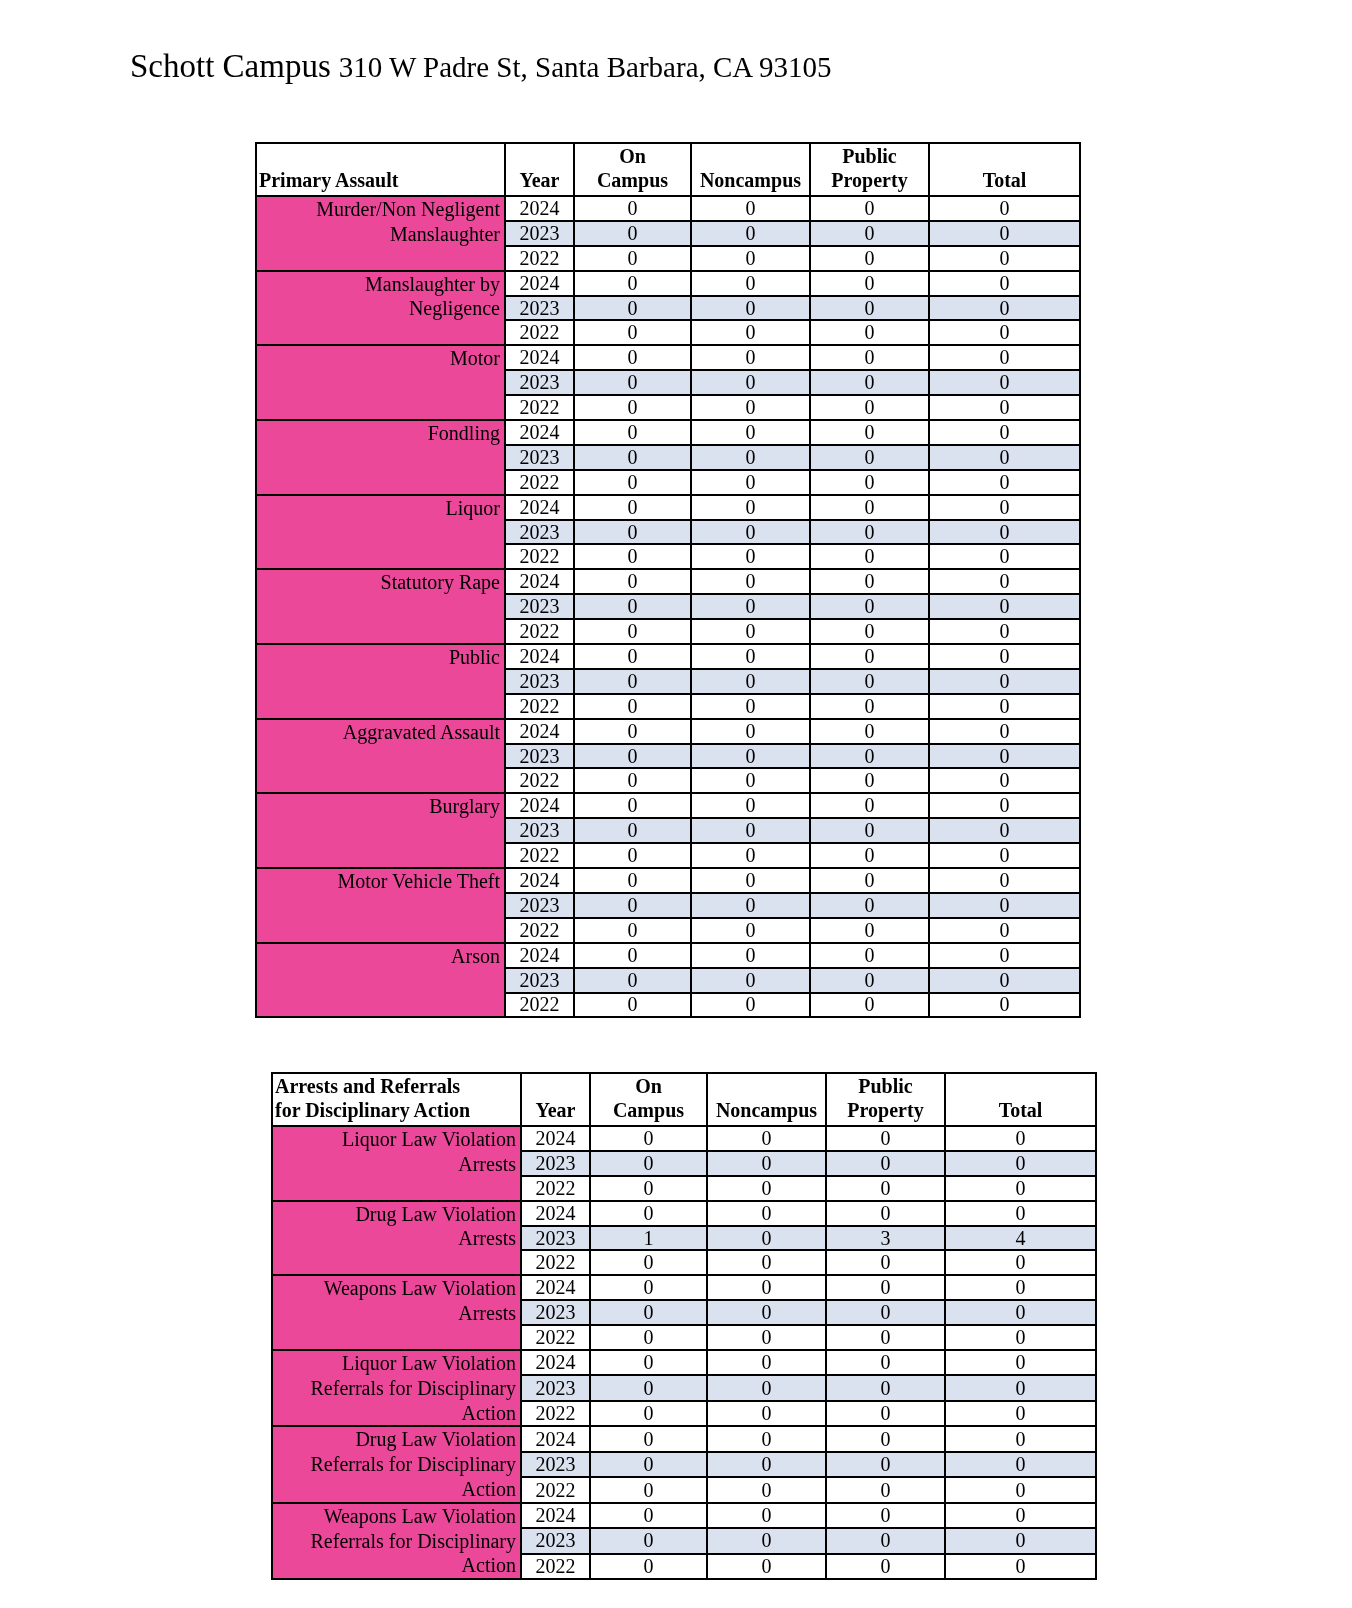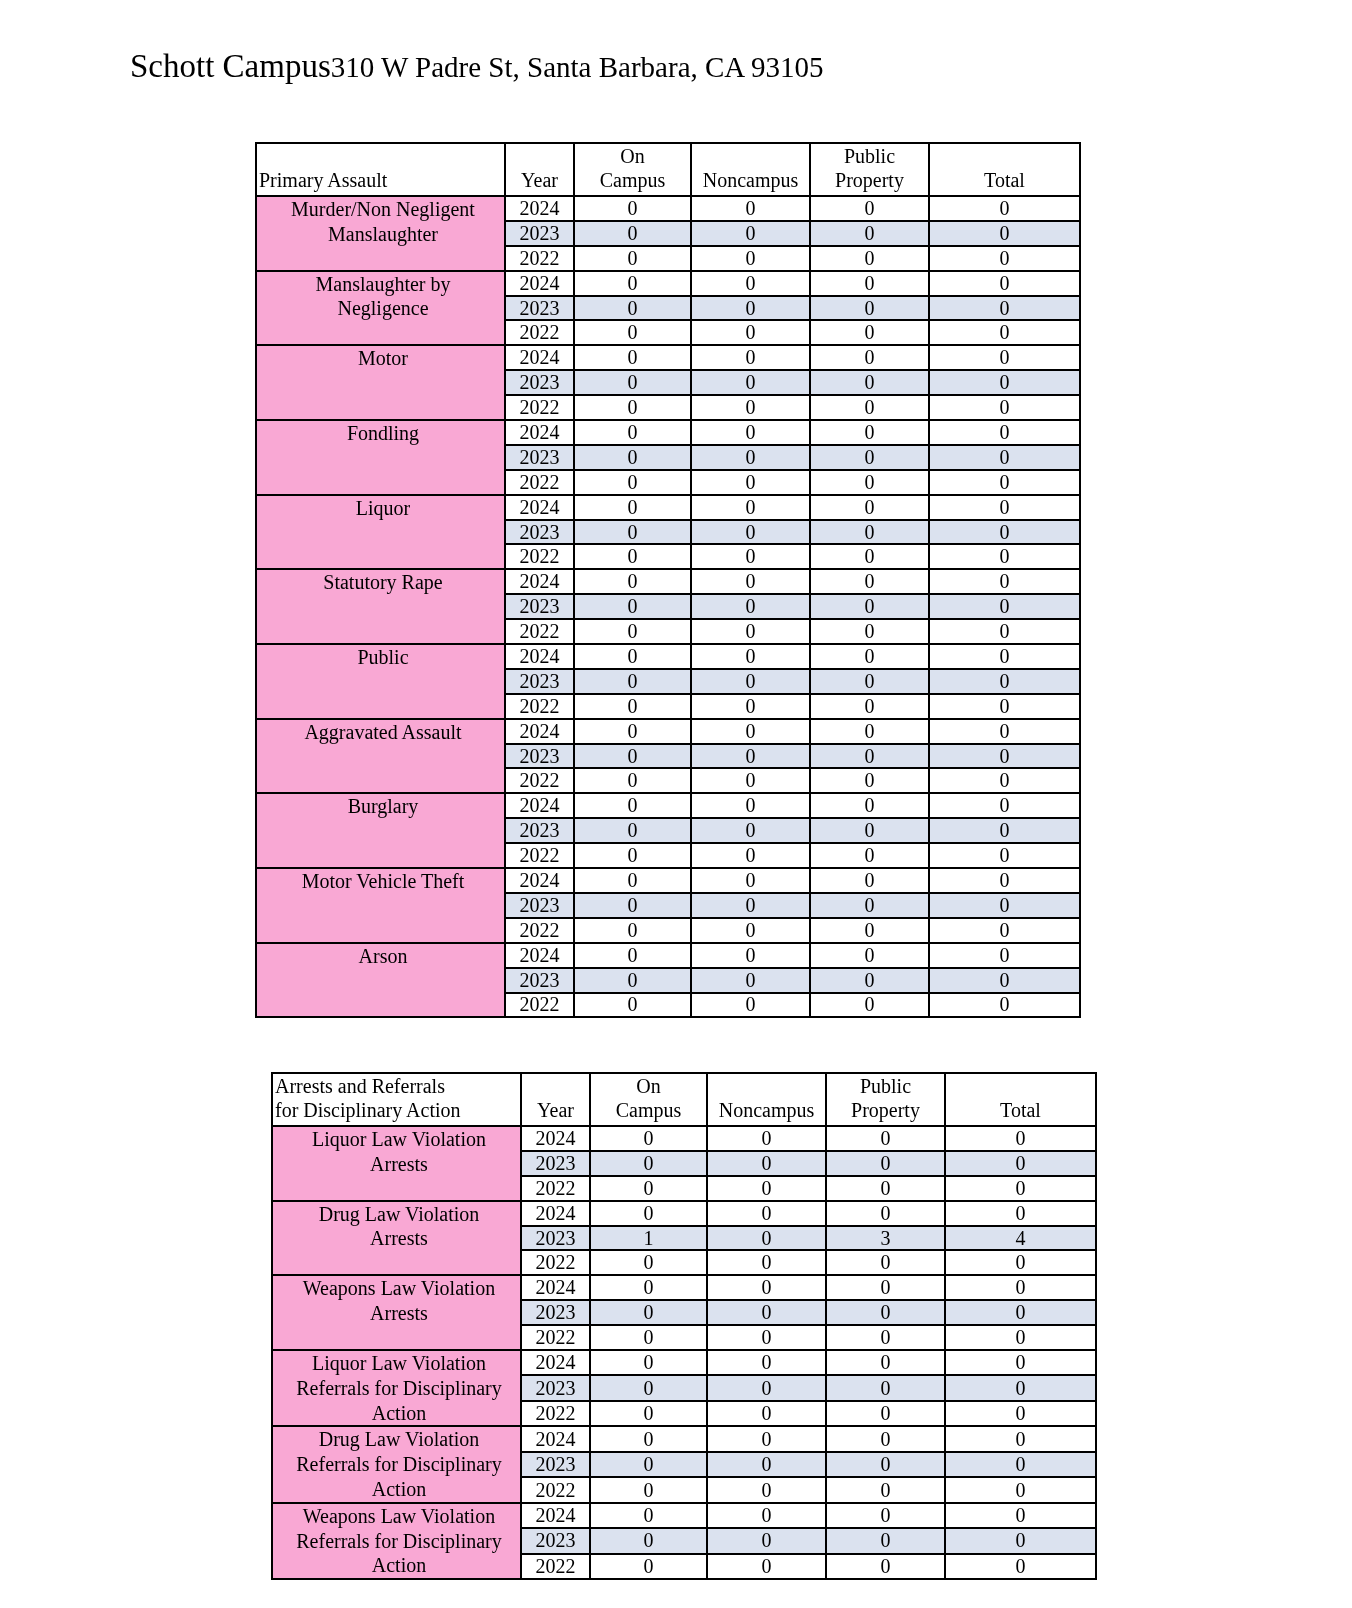--- a/index.html
+++ b/index.html
@@ -12,54 +12,54 @@
     color: #000000;
     overflow: hidden;
   }
   .doc-title {
     position: absolute;
     left: 130px;
     top: 48px;
     white-space: nowrap;
   }
   .campus-name { font-size: 33px; }
-  .campus-address { font-size: 29px; margin-left: 0; }
+  .campus-address { font-size: 29px; margin-left: 8px; }
 
   table.report {
     position: absolute;
     border-collapse: collapse;
     table-layout: fixed;
     background: #ffffff;
   }
   #table1 { left: 255px; top: 142px; }
   #table2 { left: 271px; top: 1072px; }
 
   table.report th, table.report td {
     border: 2px solid #000000;
     font-size: 20px;
     box-sizing: border-box;
   }
   table.report th {
-    font-weight: normal;
+    font-weight: bold;
     height: 50px;
     vertical-align: bottom;
     padding: 0 2px 3px 2px;
     line-height: 24px;
     white-space: pre-line;
   }
   th.h-left { text-align: left; padding-left: 9px; }
   th.h-center { text-align: center; }
 
   td.name-cell {
     vertical-align: top;
-    text-align: center;
+    text-align: right;
     padding: 0 4px 0 9px;
     line-height: 24.8px;
     white-space: pre-line;
-    background: #f9a8d4;
+    background: #ec4899;
   }
   td.year-cell, td.value-cell {
     text-align: center;
     vertical-align: middle;
     height: 24.9px;
     padding: 0;
     line-height: 21px;
   }
   td.shaded { background: var(--shade, #dbe2ef); }
 </style>

